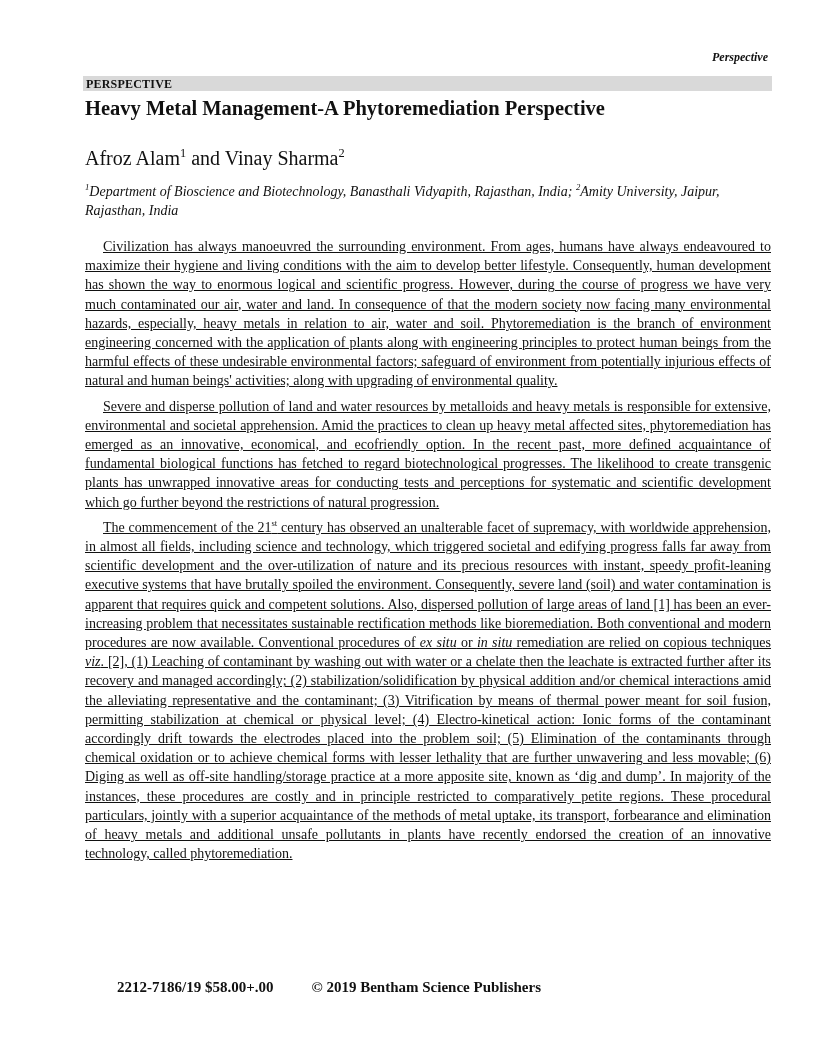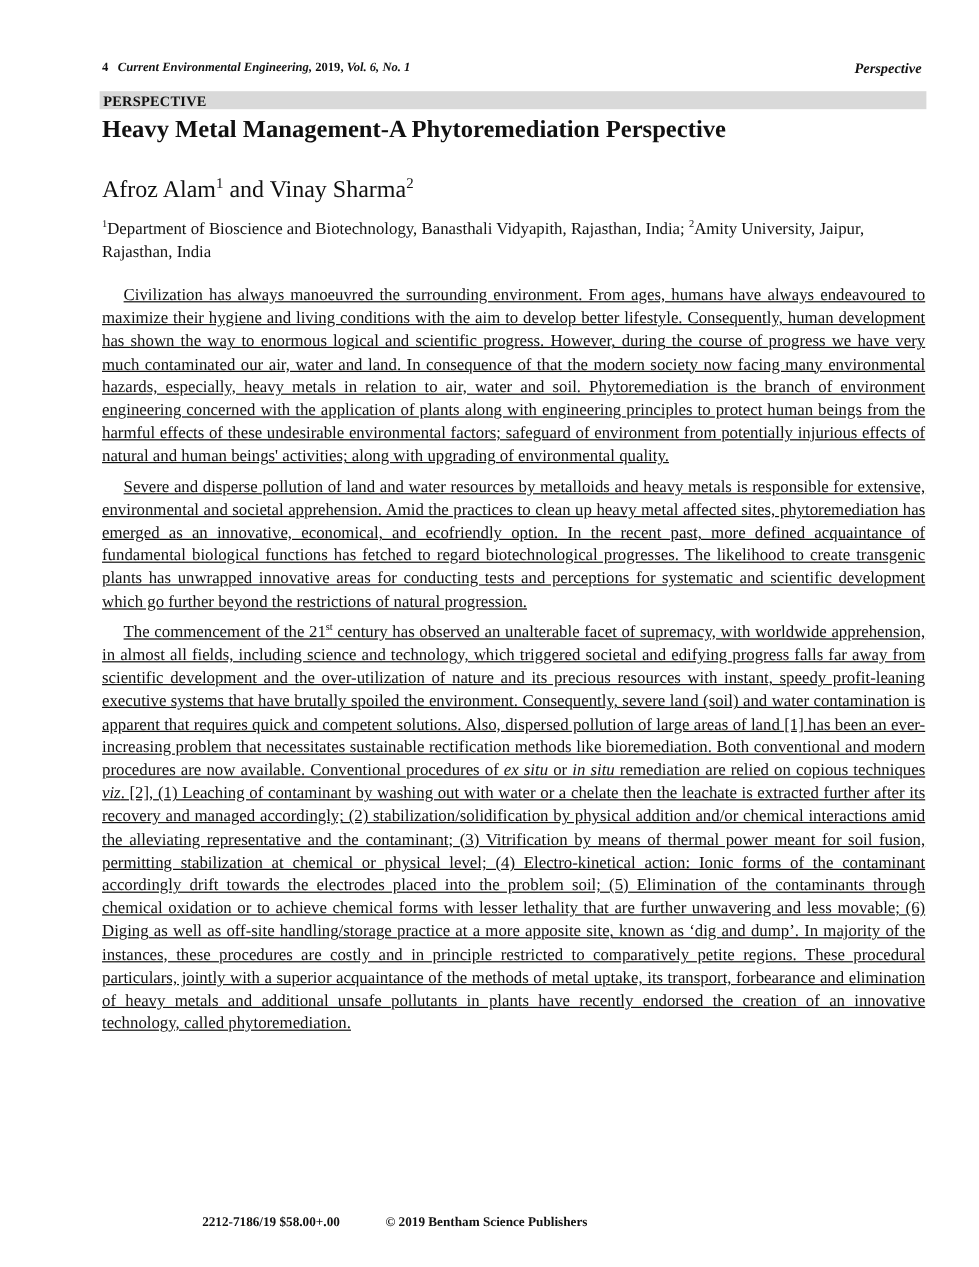--- a/index.html
+++ b/index.html
@@ -22,41 +22,40 @@
     .title {
       position: absolute; left: 85px; top: 94px; width: 690px;
       font-size: 20.5px; font-weight: bold; line-height: 28px; margin: 0;
     }
     .authors {
       position: absolute; left: 85px; top: 148px; font-size: 20px; line-height: 20px;
     }
     sup { font-size: 0.62em; line-height: 0; vertical-align: super; }
     .affil {
       position: absolute; left: 85px; top: 182px; width: 690px;
-      font-size: 14px; line-height: 19px; 
+      font-size: 14px; line-height: 19px; font-style: italic;
     }
     .body-text {
       position: absolute; left: 85px; top: 237px; width: 686px;
       font-size: 14px; line-height: 19.2px; text-align: justify;
       hyphens: manual;
       text-decoration: underline;
     }
     .body-text p { margin: 0 0 6px 0; text-indent: 18px; }
     .footer {
-      position: absolute; left: 0; top: 1012px; width: 658px; text-align: center;
-      font-size: 11px; font-weight: bold; line-height: 14px;
+      position: absolute; left: 0; top: 980px; width: 658px; text-align: center;
+      font-size: 15px; font-weight: bold; line-height: 14px;
     }
     .footer span { display: inline-block; }
     .footer .gap { width: 38px; }
   </style>
 </head>
 <body>
 
 <div class="running-head">
-  <span class="left"><span>4</span>&nbsp;&nbsp; <i>Current Environmental Engineering,</i><span> 2019, </span><i>Vol. 6, No. 1</i></span>
   <span class="right">Perspective</span>
 </div>
 
 <div class="section-band">PERSPECTIVE</div>
 
 <h1 class="title">Heavy Metal Management-A Phytoremediation Perspective</h1>
 
 <div class="authors">
   <span>Afroz Alam</span><sup>1</sup><span> and </span><span>Vinay Sharma</span><sup>2</sup>
 </div>

